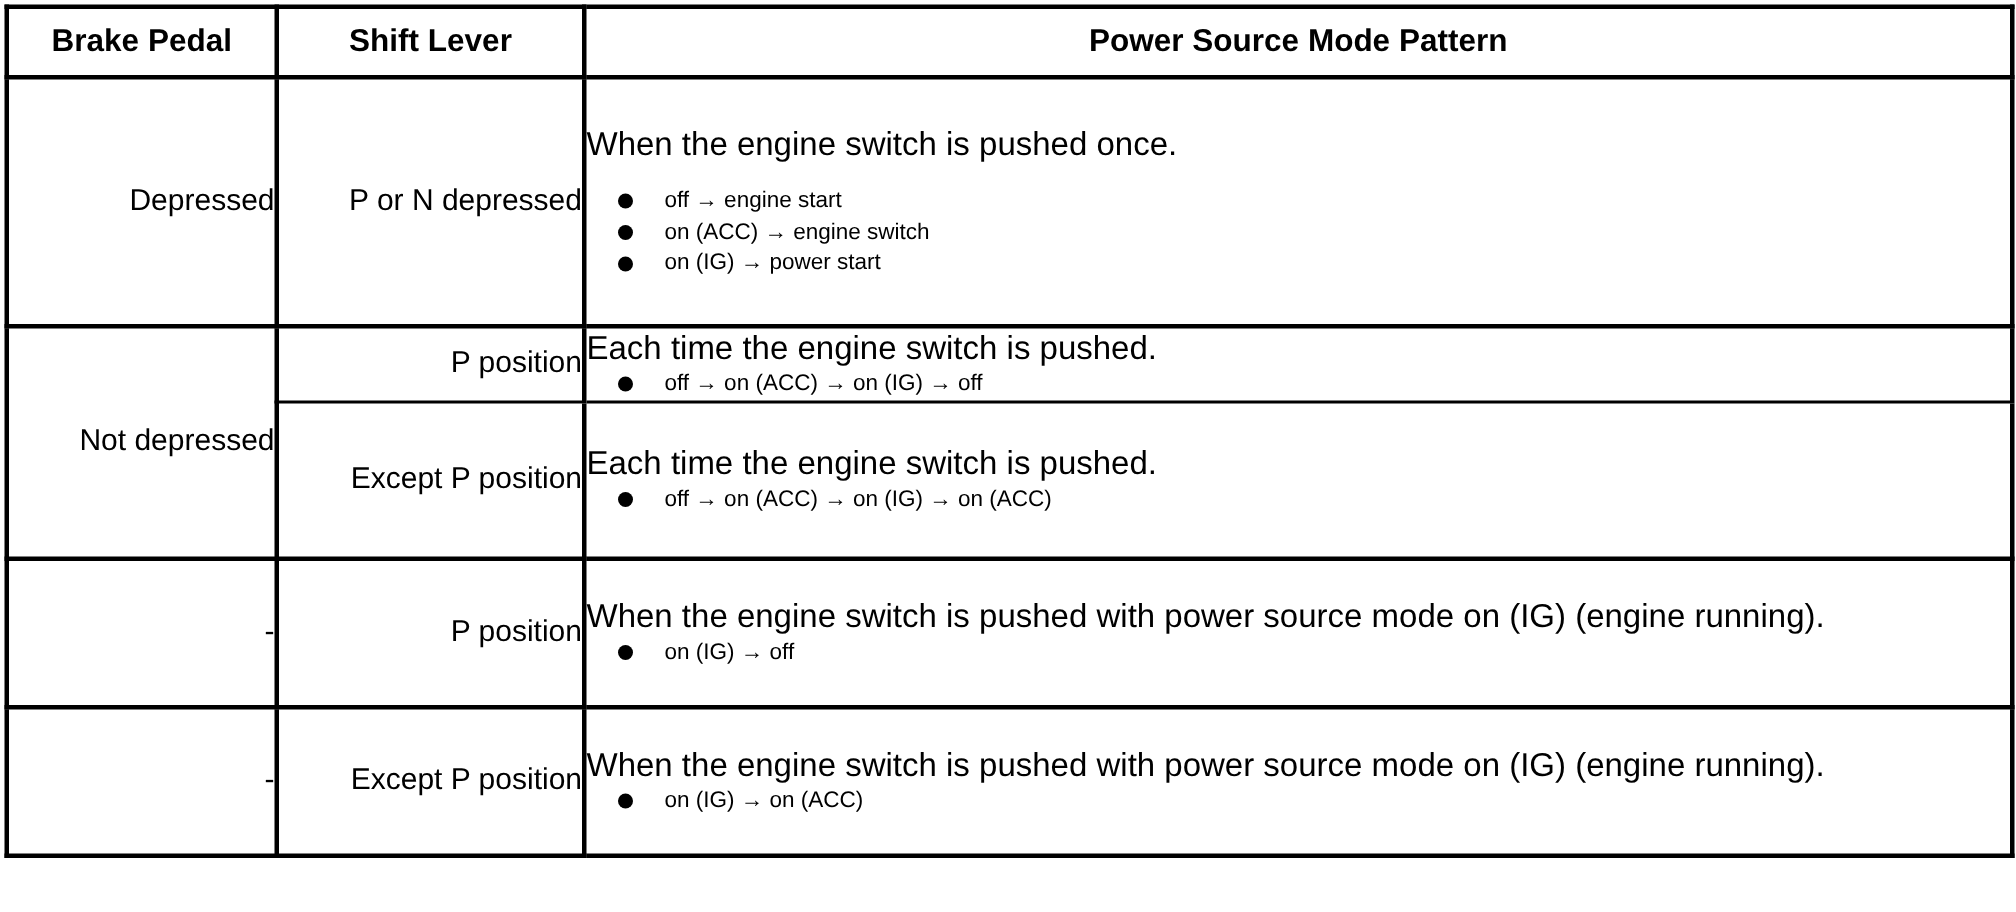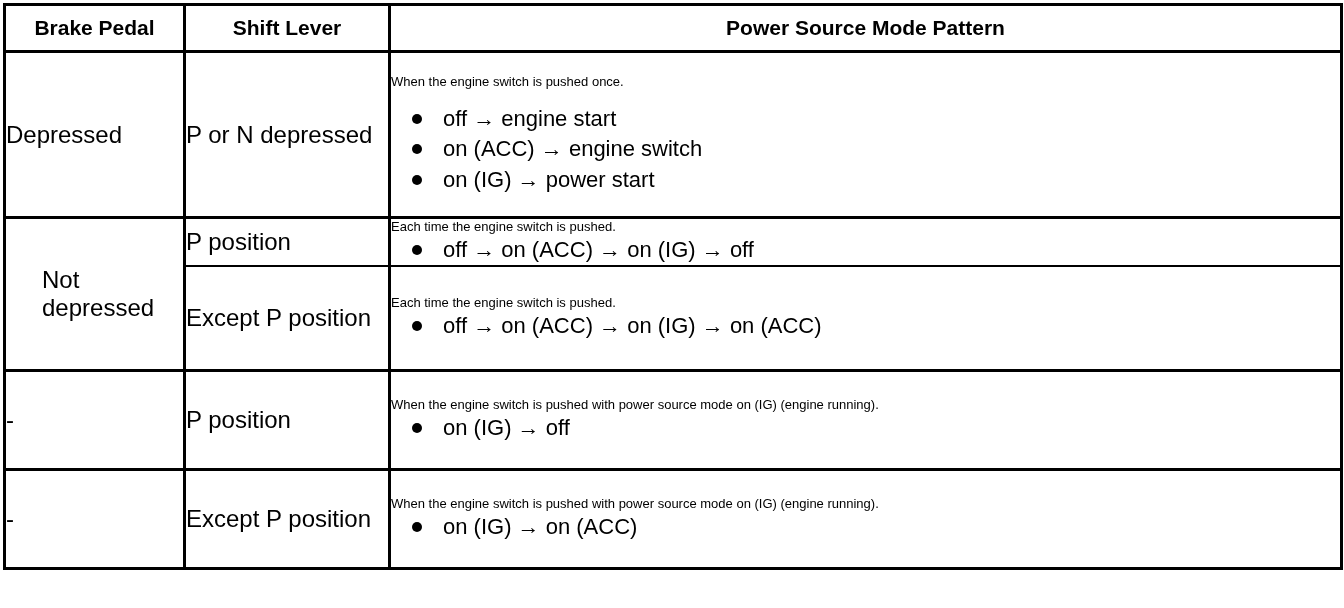--- a/index.html
+++ b/index.html
@@ -51,56 +51,56 @@
     text-align: center;
     font-size: 21px;
     font-weight: bold;
     letter-spacing: 0px;
     margin-left: 20px;
   }
 
   
   td.brake-cell,
   td.shift-cell {
-    text-align: left;
-    font-size: 24px;
+    text-align: right;
+    font-size: 20px;
     font-weight: normal;
   }
 
   td.mode-cell {
     vertical-align: top;
     padding: 7px 0 8px 7px;
   }
 
   
   tr.thin-top > td {
     border-top-width: 2px;
   }
   tr.thin-bottom > td {
     border-bottom-width: 2px;
   }
 
   .mode-head {
-    font-size: 13px;
+    font-size: 22px;
     line-height: 1.22;
     white-space: nowrap;
   }
 
   ul.mode-list {
     list-style: none;
     margin: 0;
     padding: 0;
   }
   ul.mode-list.gap-lg { margin-top: 14px; }
   ul.mode-list.gap-sm { }
 
   ul.mode-list li {
     position: relative;
     padding-left: 52px;
-    font-size: 22px;
+    font-size: 15px;
     line-height: 1.38;
     white-space: nowrap;
   }
   ul.mode-list li .bullet {
     position: absolute;
     left: 21px;
     top: 50%;
     width: 10px;
     height: 10px;
     margin-top: -5px;

